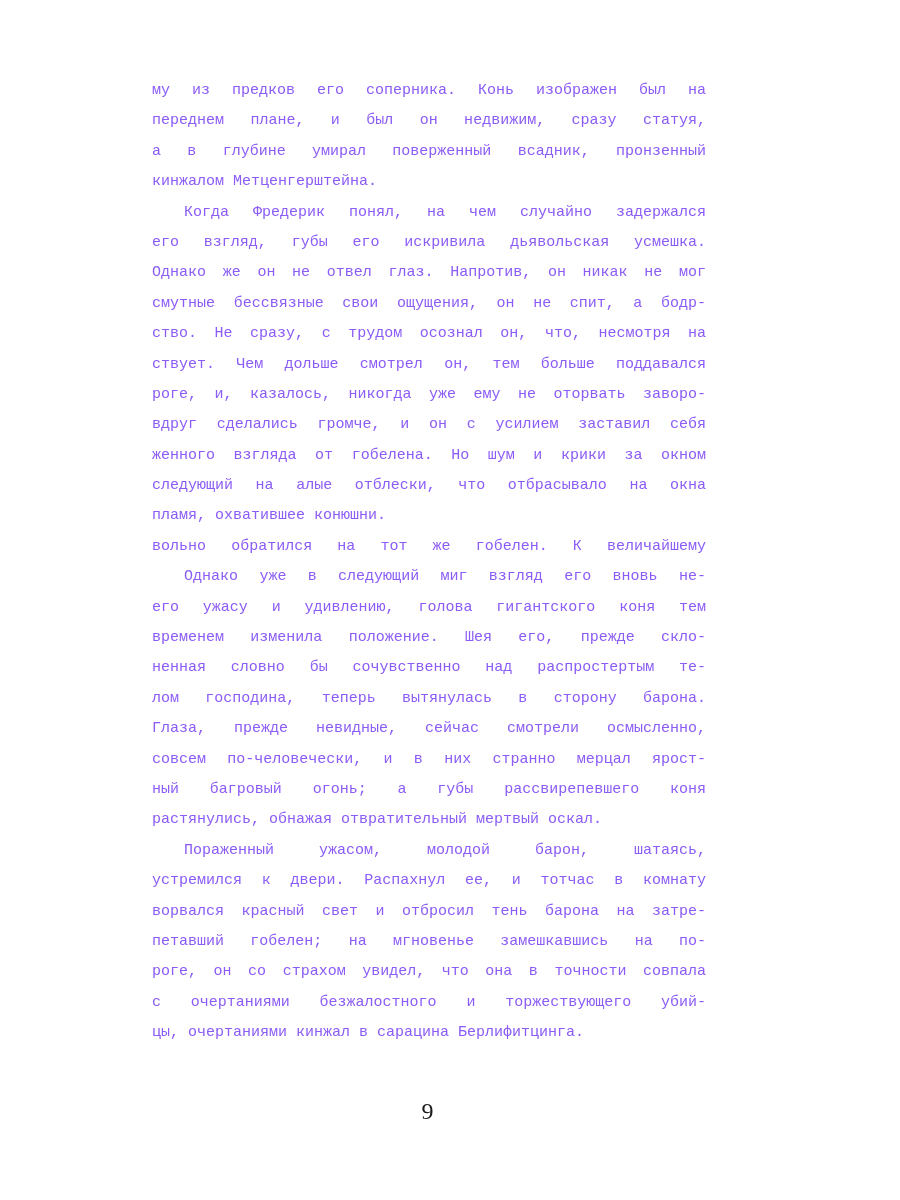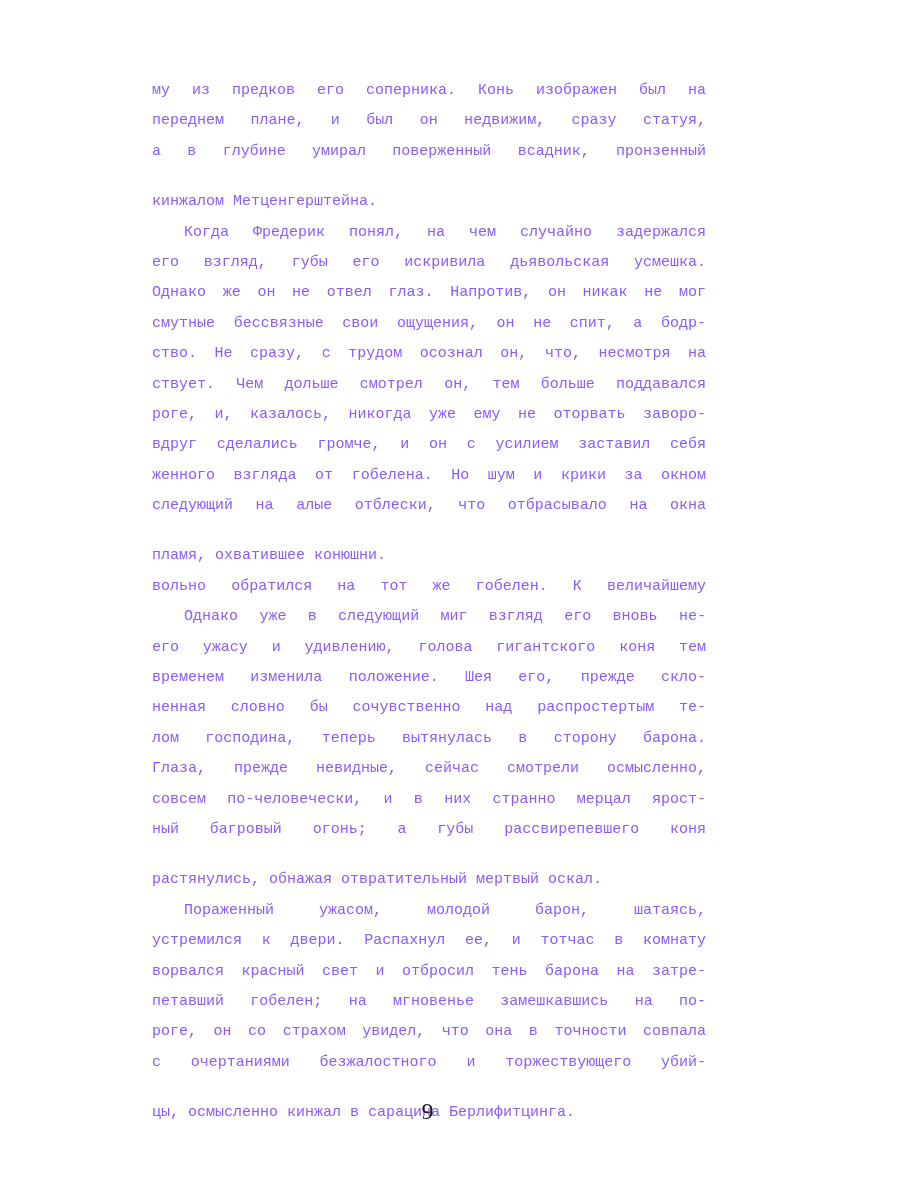--- a/index.html
+++ b/index.html
@@ -33,21 +33,20 @@
     }
     .line {
       display: block;
       white-space: nowrap;
       text-align: justify;
       text-align-last: justify;
       height: 30.4px;
     }
     .line.last {
       text-align-last: left;
-      margin-top: 20px;
     }
     .line.indent {
       padding-left: 32px;
     }
     .page-number {
       position: absolute;
       left: 0;
       width: 855px;
       top: 1098px;
       text-align: center;
@@ -96,18 +95,18 @@
       <span class="line last">растянулись, обнажая отвратительный мертвый оскал.</span>
     </div>
 
     <div>
       <span class="line indent">Пораженный ужасом, молодой барон, шатаясь,</span>
       <span class="line">устремился к двери. Распахнул ее, и тотчас в комнату</span>
       <span class="line">ворвался красный свет и отбросил тень барона на затре-</span>
       <span class="line">петавший гобелен; на мгновенье замешкавшись на по-</span>
       <span class="line">роге, он со страхом увидел, что она в точности совпала</span>
       <span class="line">с очертаниями безжалостного и торжествующего убий-</span>
-      <span class="line last">цы, осмысленно кинжал в сарацина Берлифитцинга.</span>
+      <span class="line last">цы, очертаниями кинжал в сарацина Берлифитцинга.</span>
     </div>
   </div>
 
   <div class="page-number">9</div>
 </div>
 
 </body></html>

